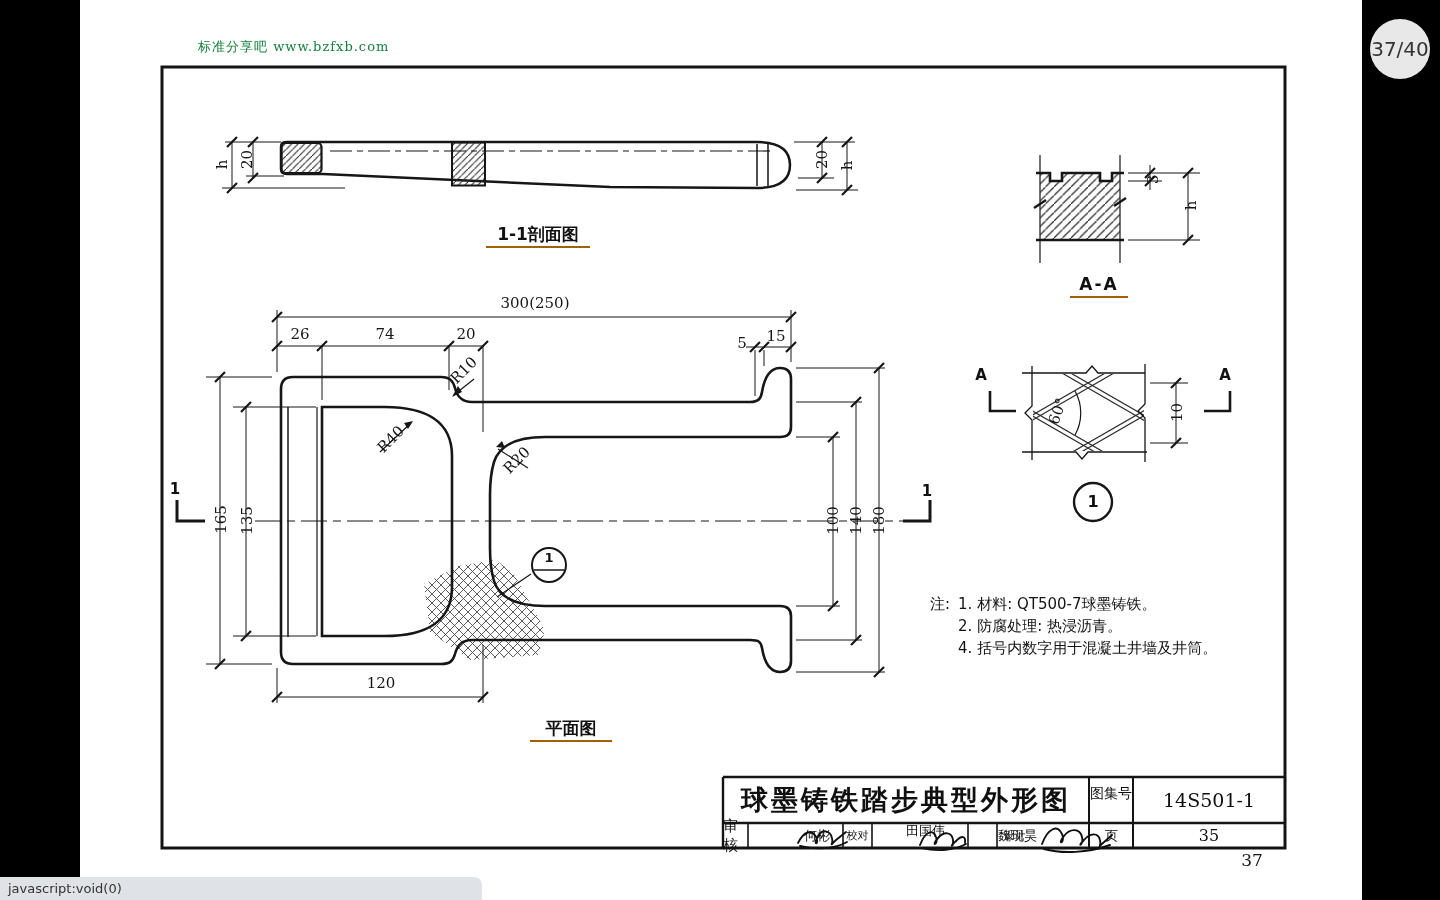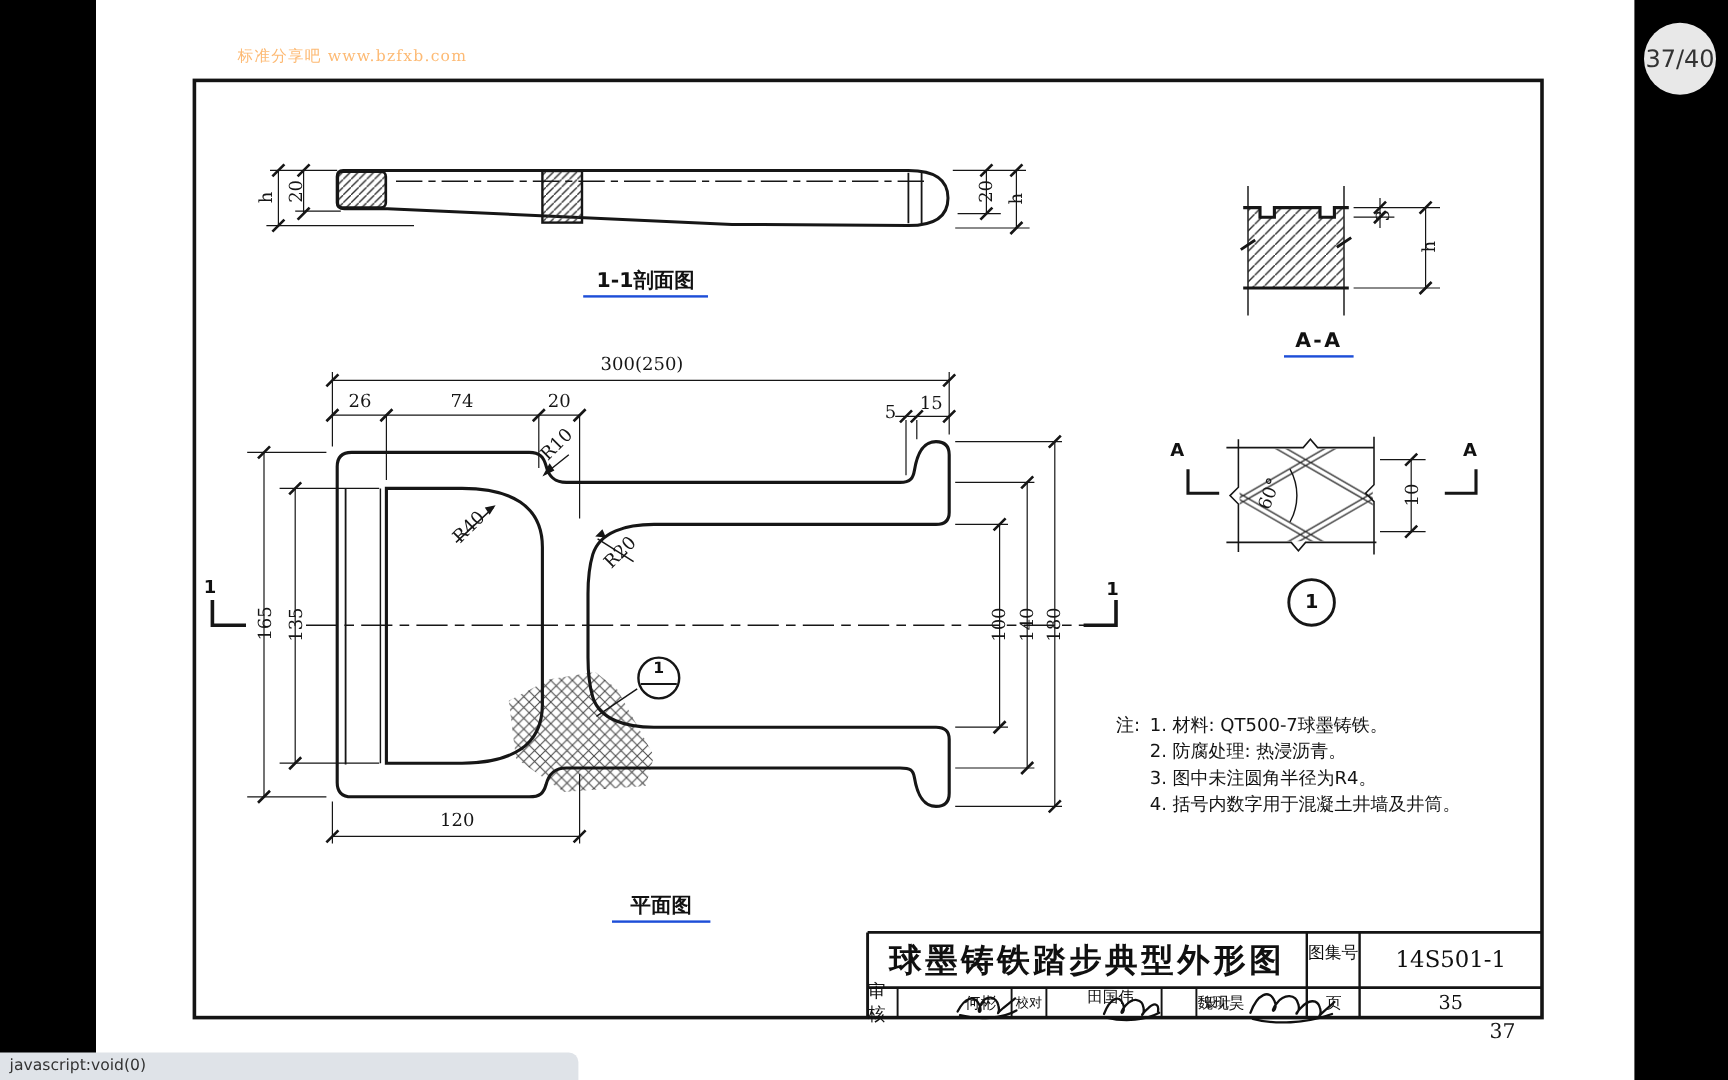--- a/index.html
+++ b/index.html
@@ -4,26 +4,26 @@
 <style>
   html,body{margin:0;padding:0;background:#000;width:1440px;height:900px;overflow:hidden;}
   .screen{position:relative;width:1440px;height:900px;background:#000;font-family:"DejaVu Sans","Liberation Sans",sans-serif;}
   .page{position:absolute;left:80px;top:0;width:1282px;height:900px;background:#ffffff;}
   svg.linework{position:absolute;left:0;top:0;width:1440px;height:900px;pointer-events:none;}
   .lbl{position:absolute;color:#161616;font-family:"DejaVu Serif","Liberation Serif",serif;font-size:15px;line-height:1;text-align:center;white-space:nowrap;}
   .rot{transform:rotate(-90deg);transform-origin:center;}
   .rot45{transform:rotate(-45deg);transform-origin:center;}
   .rot70{transform:rotate(-70deg);transform-origin:center;}
   .cn{font-family:"DejaVu Sans","Liberation Sans",sans-serif;}
-  .viewtitle{font-weight:bold;font-size:17px;color:#111;border-bottom:2px solid #1d4ed8;padding-bottom:3px;}
+  .viewtitle{font-weight:bold;font-size:17px;color:#111;border-bottom:2px solid #a16207;padding-bottom:3px;}
   .marker{font-weight:bold;font-family:"DejaVu Sans","Liberation Sans",sans-serif;color:#111;}
   .cell{position:absolute;display:flex;align-items:center;justify-content:center;color:#101010;}
   .notes{position:absolute;left:930px;top:593px;width:356px;color:#141414;font-size:15px;line-height:22px;font-family:"DejaVu Sans","Liberation Sans",sans-serif;display:flex;}
   .notes .items{margin-left:8px;}
-  .watermark{position:absolute;left:198px;top:38px;font-size:13px;color:#fdba74;font-family:"DejaVu Serif","Liberation Serif",serif;letter-spacing:1px;}
+  .watermark{position:absolute;left:198px;top:38px;font-size:13px;color:#15803d;font-family:"DejaVu Serif","Liberation Serif",serif;letter-spacing:1px;}
   .badge{position:absolute;left:1370px;top:19px;width:60px;height:60px;border-radius:50%;background:#e8e8e8;display:flex;align-items:center;justify-content:center;font-size:20px;color:#333;font-family:"DejaVu Sans","Liberation Sans",sans-serif;}
   .statusbar{position:absolute;left:0;top:877px;width:482px;height:23px;background:#dfe3e8;border-top-right-radius:8px;display:flex;align-items:center;padding-left:8px;box-sizing:border-box;font-size:13px;color:#333;font-family:"DejaVu Sans","Liberation Sans",sans-serif;}
 </style>
 </head>
 <body>
 
 <div class="screen">
   <div class="page"></div>
 
   <svg class="linework" viewBox="0 0 1440 900">
@@ -141,21 +141,21 @@
       <path d="M920,845 C925,832 933,828 936,837 C939,845 930,847 938,838 C944,831 952,832 953,840 C954,847 948,848 956,841 C962,835 966,836 965,843"></path>
       <path d="M922,848 C938,852 955,850 966,844"></path>
       <path d="M1042,844 C1048,828 1058,824 1062,834 C1066,843 1056,846 1064,836 C1070,828 1080,828 1082,837 C1084,845 1076,848 1084,840 C1090,833 1098,832 1100,840 C1102,847 1096,849 1103,843 L1112,835"></path>
       <path d="M1044,849 C1062,854 1088,853 1110,845"></path>
     </g>
   </svg>
 
   <div class="watermark">标准分享吧 www.bzfxb.com</div>
 
   <div class="lbl cn viewtitle" style="left:486px;top:226px;width:104px;">1-1剖面图</div>
-  <div class="lbl cn viewtitle" style="left:510px;top:720px;width:82px;margin-top:27px;">平面图</div>
+  <div class="lbl cn viewtitle" style="left:530px;top:720px;width:82px;">平面图</div>
   <div class="lbl cn viewtitle" style="left:1070px;top:276px;width:58px;letter-spacing:2px;">A-A</div>
 
   <div class="lbl" style="left:480px;top:296px;width:110px;">300(250)</div>
   <div class="lbl" style="left:286px;top:327px;width:28px;">26</div>
   <div class="lbl" style="left:371px;top:327px;width:28px;">74</div>
   <div class="lbl" style="left:452px;top:327px;width:28px;">20</div>
   <div class="lbl" style="left:735px;top:336px;width:14px;">5</div>
   <div class="lbl" style="left:764px;top:329px;width:24px;">15</div>
   <div class="lbl rot" style="left:201px;top:512px;width:40px;">165</div>
   <div class="lbl rot" style="left:227px;top:513px;width:40px;">135</div>
@@ -183,21 +183,20 @@
   <div class="lbl marker" style="left:539px;top:551px;width:20px;font-size:13px;">1</div>
 
   <div class="lbl marker" style="left:166px;top:482px;width:18px;font-size:15px;">1</div>
   <div class="lbl marker" style="left:918px;top:484px;width:18px;font-size:15px;">1</div>
 
   <div class="notes">
     <div>注:</div>
     <div class="items">
       <div>1. 材料: QT500-7球墨铸铁。</div>
       <div>2. 防腐处理: 热浸沥青。</div>
-      <div>3. 图中未注圆角半径为R4。</div>
       <div>4. 括号内数字用于混凝土井墙及井筒。</div>
     </div>
   </div>
 
   <div class="cell" style="left:723px;top:777px;width:366px;height:46px;font-size:27px;font-weight:bold;letter-spacing:3px;border-radius:14px;">球墨铸铁踏步典型外形图</div>
   <div class="cell" style="left:1089px;top:777px;width:44px;height:34px;font-size:14px;">图集号</div>
   <div class="cell" style="left:1133px;top:777px;width:152px;height:46px;font-size:19px;font-family:'DejaVu Serif','Liberation Serif',serif;">14S501-1</div>
   <div class="cell" style="left:723px;top:823px;width:25px;height:25px;font-size:15px;">审核</div>
   <div class="cell" style="left:748px;top:823px;width:44px;height:25px;font-size:13px;padding-left:47px;">何彬</div>
   <div class="cell" style="left:843px;top:823px;width:29px;height:25px;font-size:11px;">校对</div>

